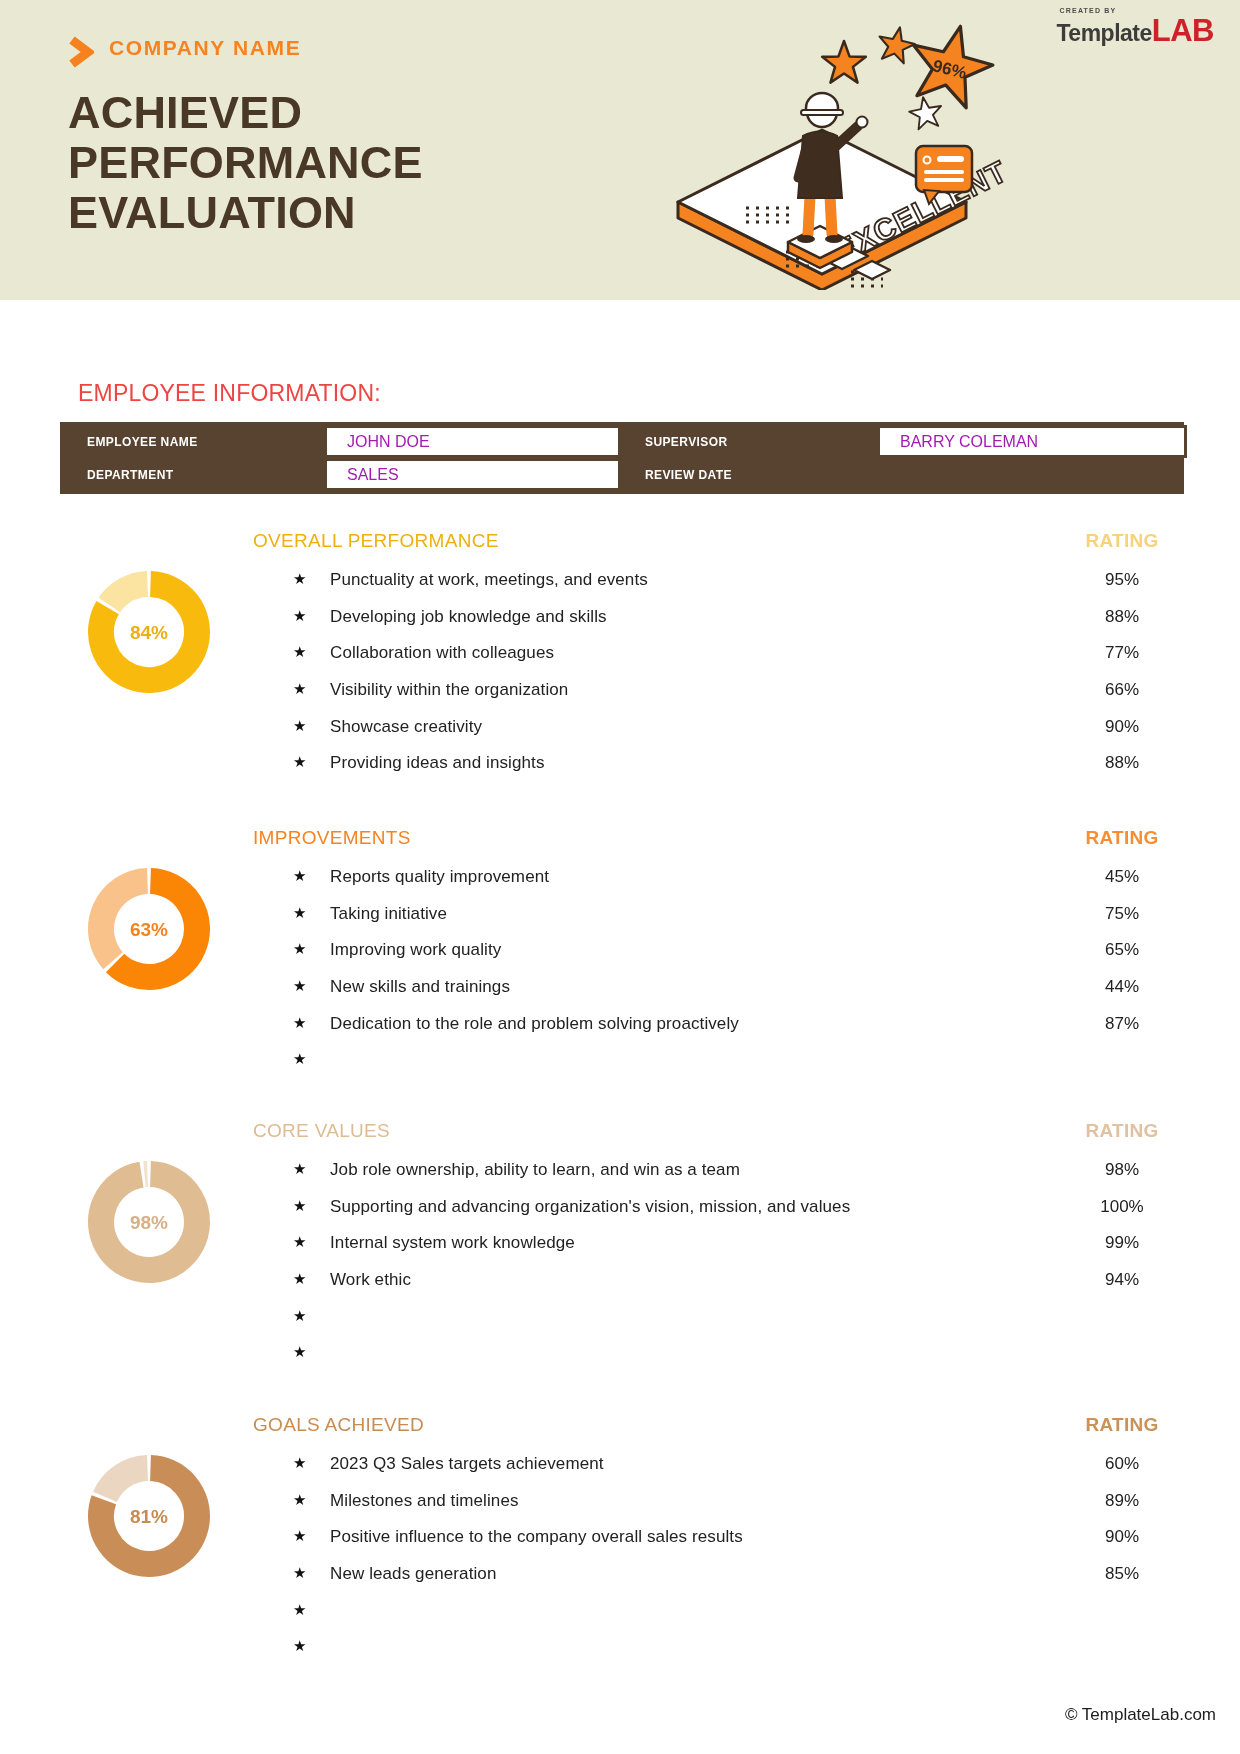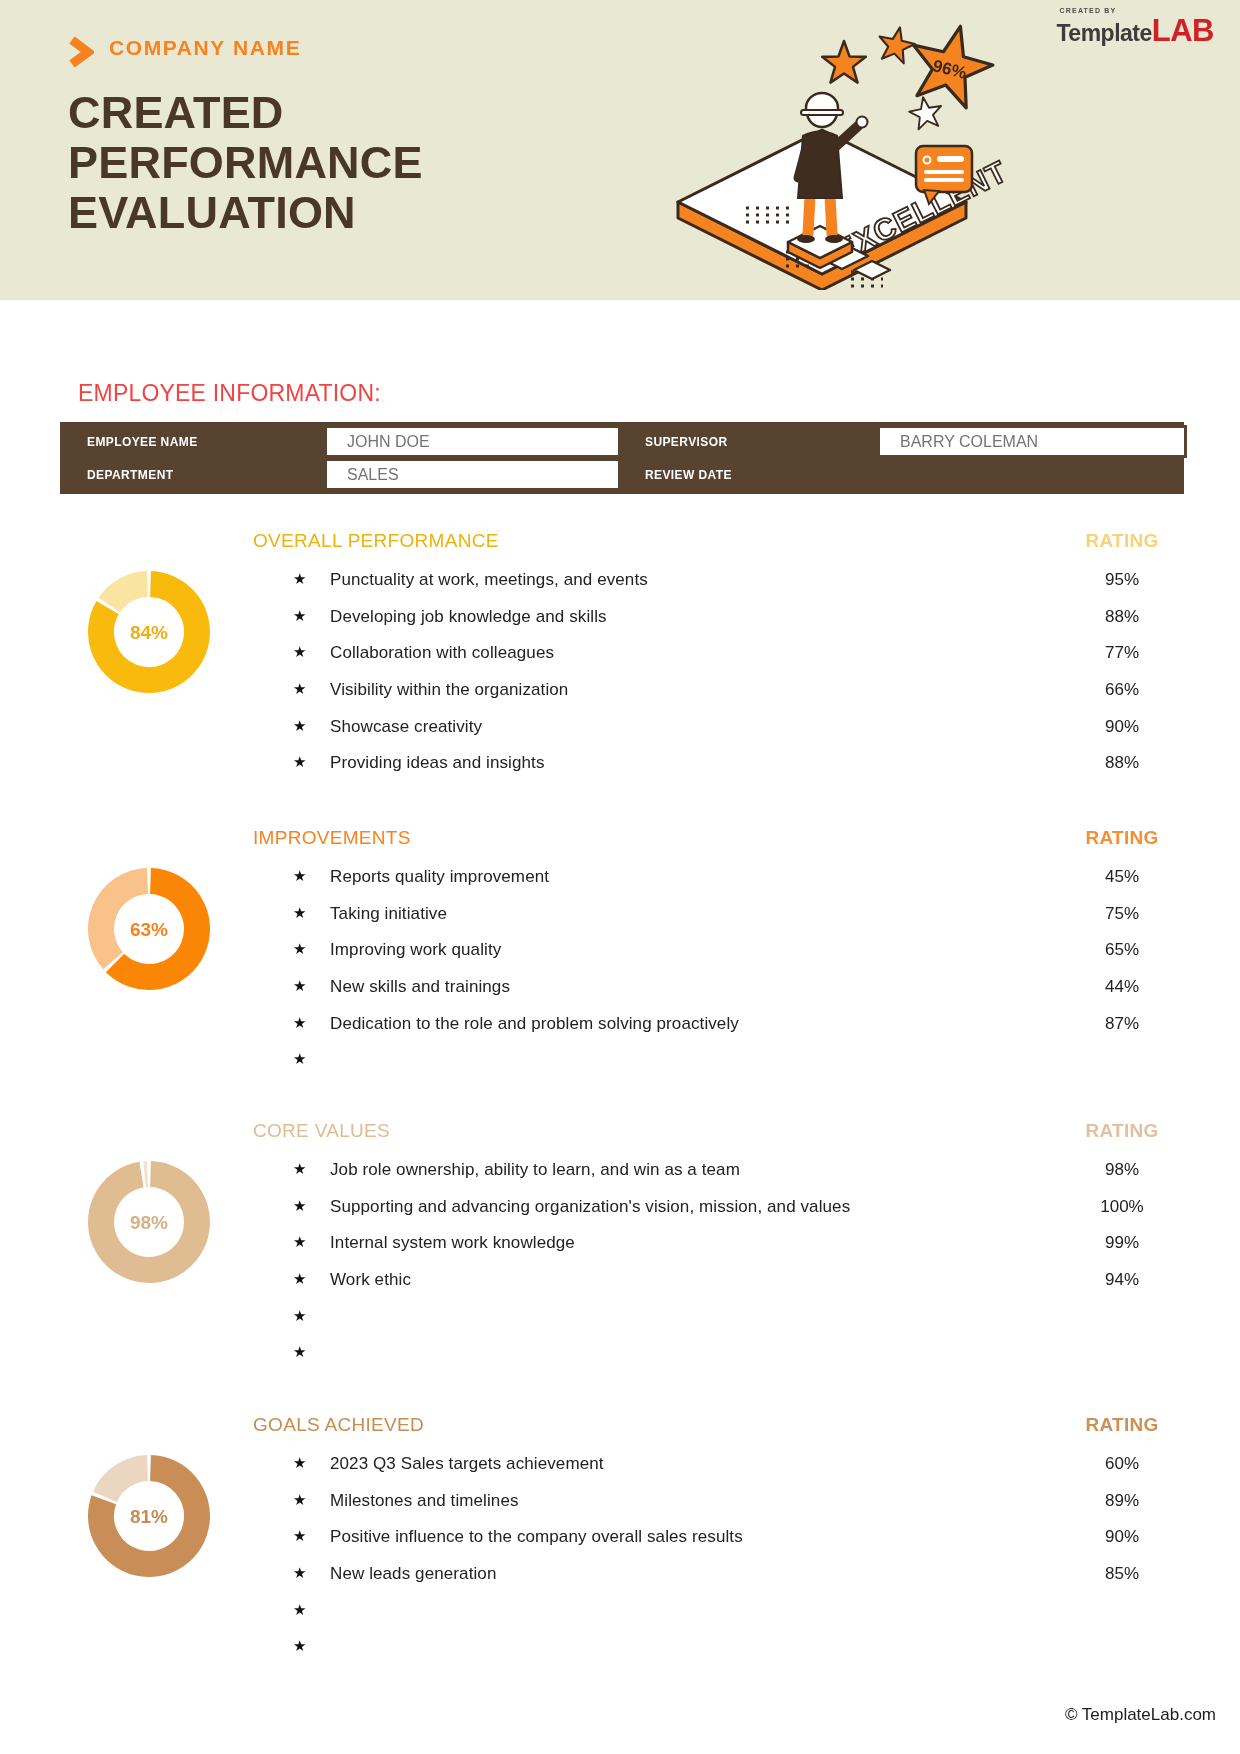--- a/index.html
+++ b/index.html
@@ -19,21 +19,21 @@
   .illus{position:absolute;left:648px;top:6px;width:356px;height:284px;}
 
   
   .emp-info-heading{position:absolute;left:78px;top:380px;font-size:23px;font-weight:normal;
                     color:#ef4444;letter-spacing:.2px;}
   .info-table{position:absolute;left:60px;top:422px;width:1124px;box-sizing:border-box;
               display:grid;grid-template-columns:261px 297px 256px 310px;
               background:#57432f;border:3px solid #57432f;}
   .cell{height:33px;display:flex;align-items:center;box-sizing:border-box;}
   .label-cell{color:#ffffff;font-weight:bold;font-size:12px;padding-left:24px;letter-spacing:.4px;}
-  .value-cell{background:#ffffff;border:3px solid #57432f;color:#737373;font-size:16px;padding-left:20px;}
+  .value-cell{background:#ffffff;border:3px solid #57432f;color:#a21caf;font-size:16px;padding-left:20px;}
 
   
   .section{position:absolute;left:60px;width:1124px;}
   .sec-head{position:relative;height:26px;}
   .sec-title{position:absolute;left:193px;top:0;font-size:19px;font-weight:normal;letter-spacing:.3px;}
   .sec-rating-header{position:absolute;left:1007px;width:110px;top:0;text-align:center;
                      font-size:19px;font-weight:bold;letter-spacing:.3px;}
   .rows{margin-top:6px;}
   .row{position:relative;height:36.6px;}
   .star{position:absolute;left:233px;top:50%;transform:translateY(-54%);font-size:15px;color:#111111;}
@@ -53,21 +53,21 @@
 <div class="page">
 
   <div class="header-band">
     <div class="company-row">
       <svg width="26" height="32" viewBox="0 0 26 32">
         <path d="M4 4 L20 16 L4 28" fill="none" stroke="#f5821e" stroke-width="9" stroke-linejoin="miter"></path>
       </svg>
       <span class="company-name">COMPANY NAME</span>
     </div>
     <div class="doc-title">
-      <div>CREATED</div>
+      <div>ACHIEVED</div>
       <div>PERFORMANCE</div>
       <div>EVALUATION</div>
     </div>
 
     <div class="logo">
       <span class="created">CREATED BY</span>
       <span class="t">Template</span><span class="lab">LAB</span>
     </div>
 
     <svg class="illus" viewBox="0 0 356 284">

